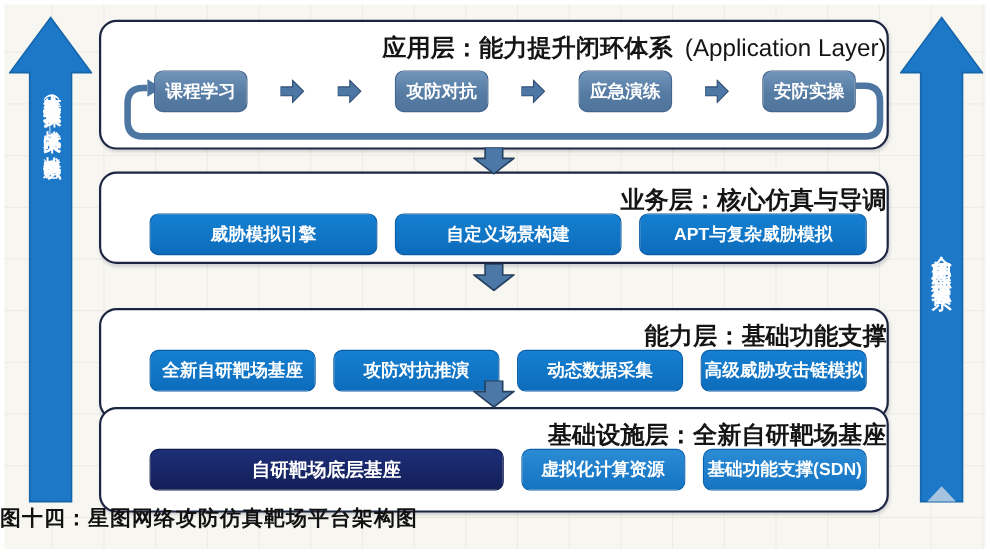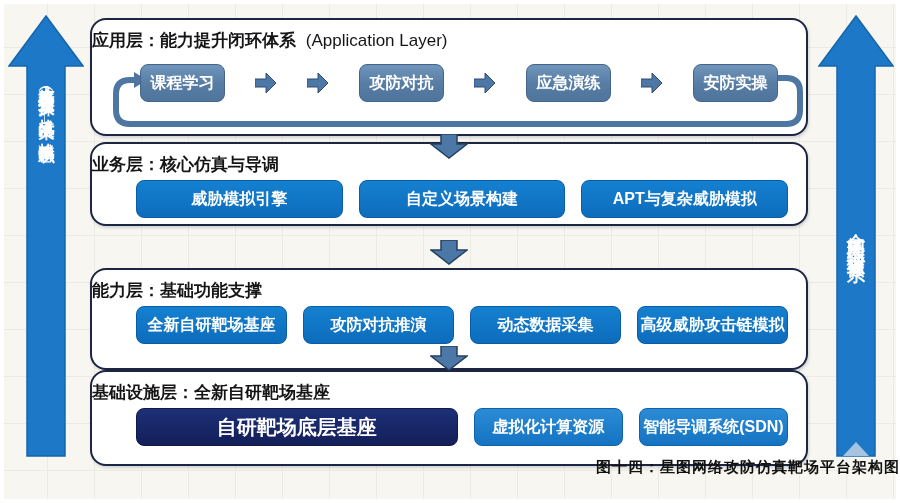--- a/index.html
+++ b/index.html
@@ -30,28 +30,28 @@
   .v-text.path{top:58px;font-size:16px;letter-spacing:1.5px;}
   .v-text.system{top:50%;transform:translate(-50%,-50%);font-size:18px;letter-spacing:4px;}
 
   
   .layer{
     position:absolute;left:90px;width:718px;box-sizing:border-box;
     background:#ffffff;border:2.5px solid #1c2542;border-radius:16px;
     box-shadow:1px 2px 3px rgba(40,50,80,.18);
   }
   .layer-title{
-    position:absolute;top:9px;left:0;right:0;text-align:left;
-    font-size:17px;color:#151515;white-space:nowrap;
+    position:absolute;top:9px;left:0;right:0;text-align:right;
+    font-size:22px;color:#151515;white-space:nowrap;
   }
   .t-bold{font-weight:bold;}
   .t-normal{font-weight:normal;margin-left:5px;}
   #layer1{top:18px;height:118px;}
-  #layer2{top:142px;height:84px;}
-  #layer3{top:268px;height:102px;}
+  #layer2{top:156px;height:84px;}
+  #layer3{top:280px;height:102px;}
   #layer4{top:370px;height:96px;}
 
   
   .box-row{
     position:absolute;left:0;right:0;display:flex;align-items:center;
   }
   #layer1 .box-row{top:44px;padding:0 28px 0 48px;justify-content:space-between;gap:30px;}
   .layer .box-row.r4{top:36px;padding:0 18px 0 8px;gap:16px;margin-left:36px;}
   .pbox{
     height:38px;display:flex;align-items:center;justify-content:center;
@@ -67,37 +67,37 @@
     flex:1 1 0;
     background:linear-gradient(180deg,#1580d0 0%,#0d6cbc 100%);
     border:1px solid #0a5ca6;
   }
   .lblue{
     flex:1 1 0;
     background:linear-gradient(180deg,#2b8bd5 0%,#1474c2 100%);
     border:1px solid #0d62ab;
   }
   .navy{
-    flex:2.17 1 0;font-size:20px;
+    flex:2.17 1 0;font-size:17px;
     background:linear-gradient(180deg,#1d2f78 0%,#141f58 100%);
     border:1px solid #101a4a;
   }
 
   .flow-arrow{flex:0 0 auto;z-index:2;}
   .loop-svg{position:absolute;left:0;top:0;z-index:1;}
 
   
   .down-arrow{position:absolute;left:430px;z-index:3;}
   #down1{top:134px;}
   #down2{top:240px;}
   #down3{top:346px;}
 
   .caption{
-    position:absolute;top:458px;left:0;right:0;text-align:right;
-    font-size:15px;font-weight:bold;color:#111111;letter-spacing:1px;font-family:Liberation Serif, serif;
+    position:absolute;top:458px;left:0;right:0;text-align:left;
+    font-size:19px;font-weight:bold;color:#111111;letter-spacing:1px;font-family:Liberation Serif, serif;
   }
 </style>
 </head>
 <body>
 
 <div class="canvas">
 
   <div class="side-arrow left">
     <svg width="76" height="444" viewBox="0 0 76 444">
       <polygon points="38,2 75,52 57,52 57,442 19,442 19,52 1,52" fill="#1d78c8" stroke="#1565ab" stroke-width="1.5"></polygon>
@@ -177,19 +177,19 @@
     <polygon points="11,0 27,0 27,10 37,10 19,24 1,10 11,10" fill="#4c78a8" stroke="#26405f" stroke-width="1.5"></polygon>
   </svg>
 
   <section class="layer" id="layer4">
     <div class="layer-title">
       <span class="t-bold">基础设施层：全新自研靶场基座</span>
     </div>
     <div class="box-row r4">
       <div class="pbox navy">自研靶场底层基座</div>
       <div class="pbox lblue">虚拟化计算资源</div>
-      <div class="pbox lblue">智能导调系统(SDN)</div>
+      <div class="pbox lblue">基础功能支撑(SDN)</div>
     </div>
   </section>
 
   <div class="caption">图十四：星图网络攻防仿真靶场平台架构图</div>
 
 </div>
 
 </body></html>

